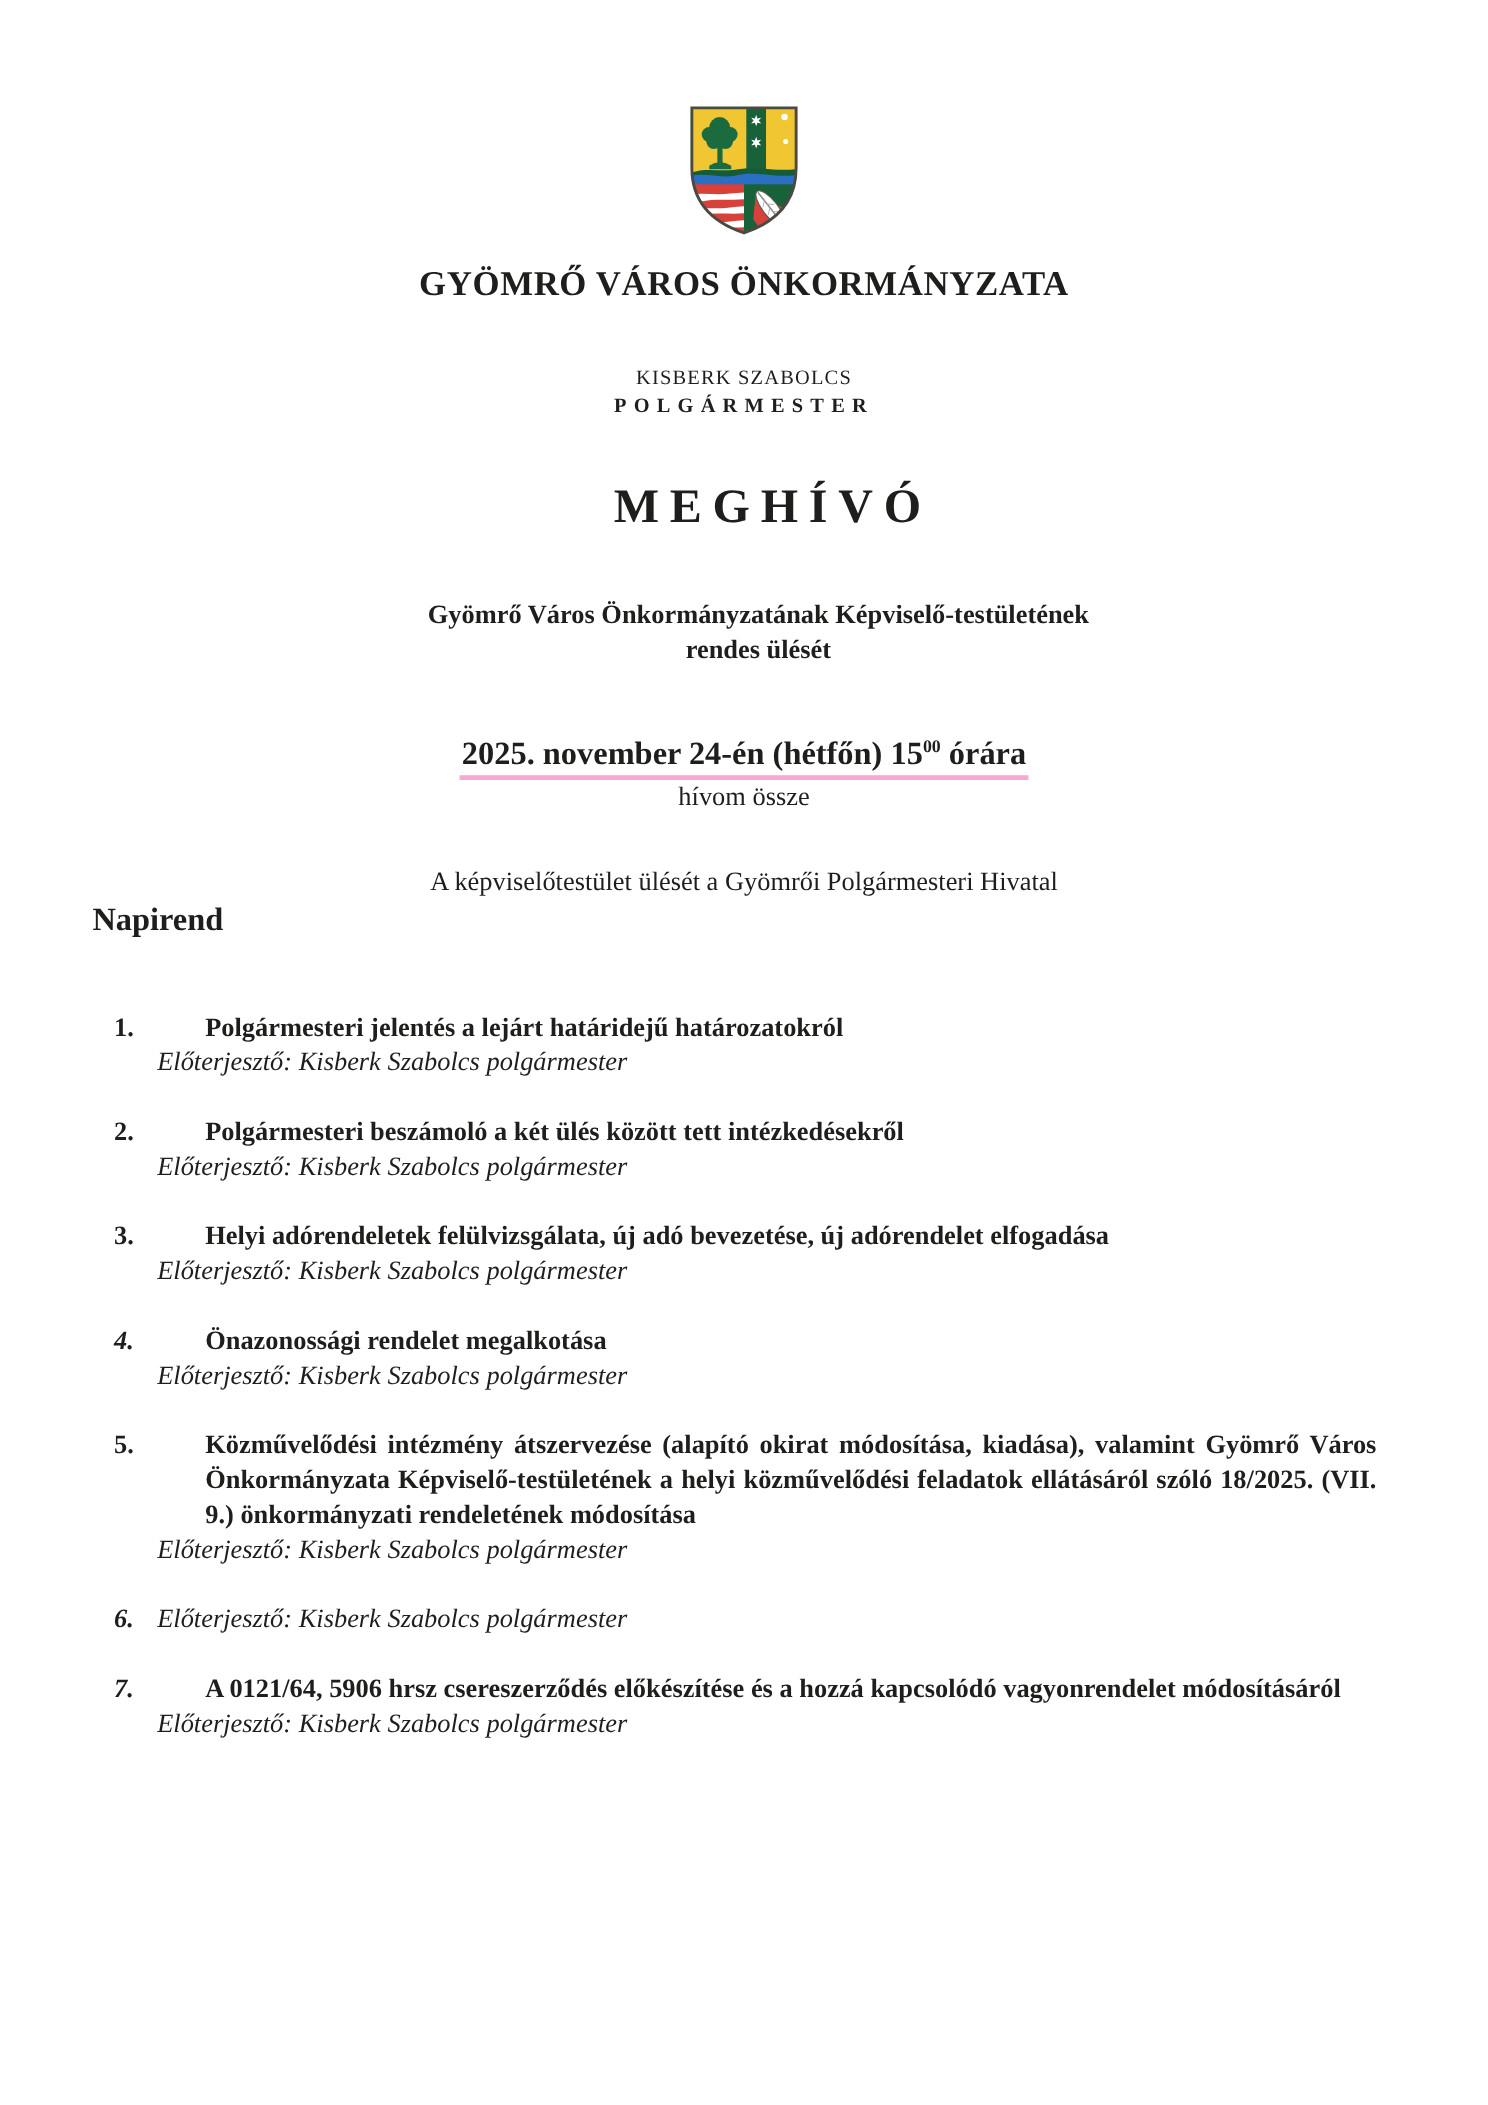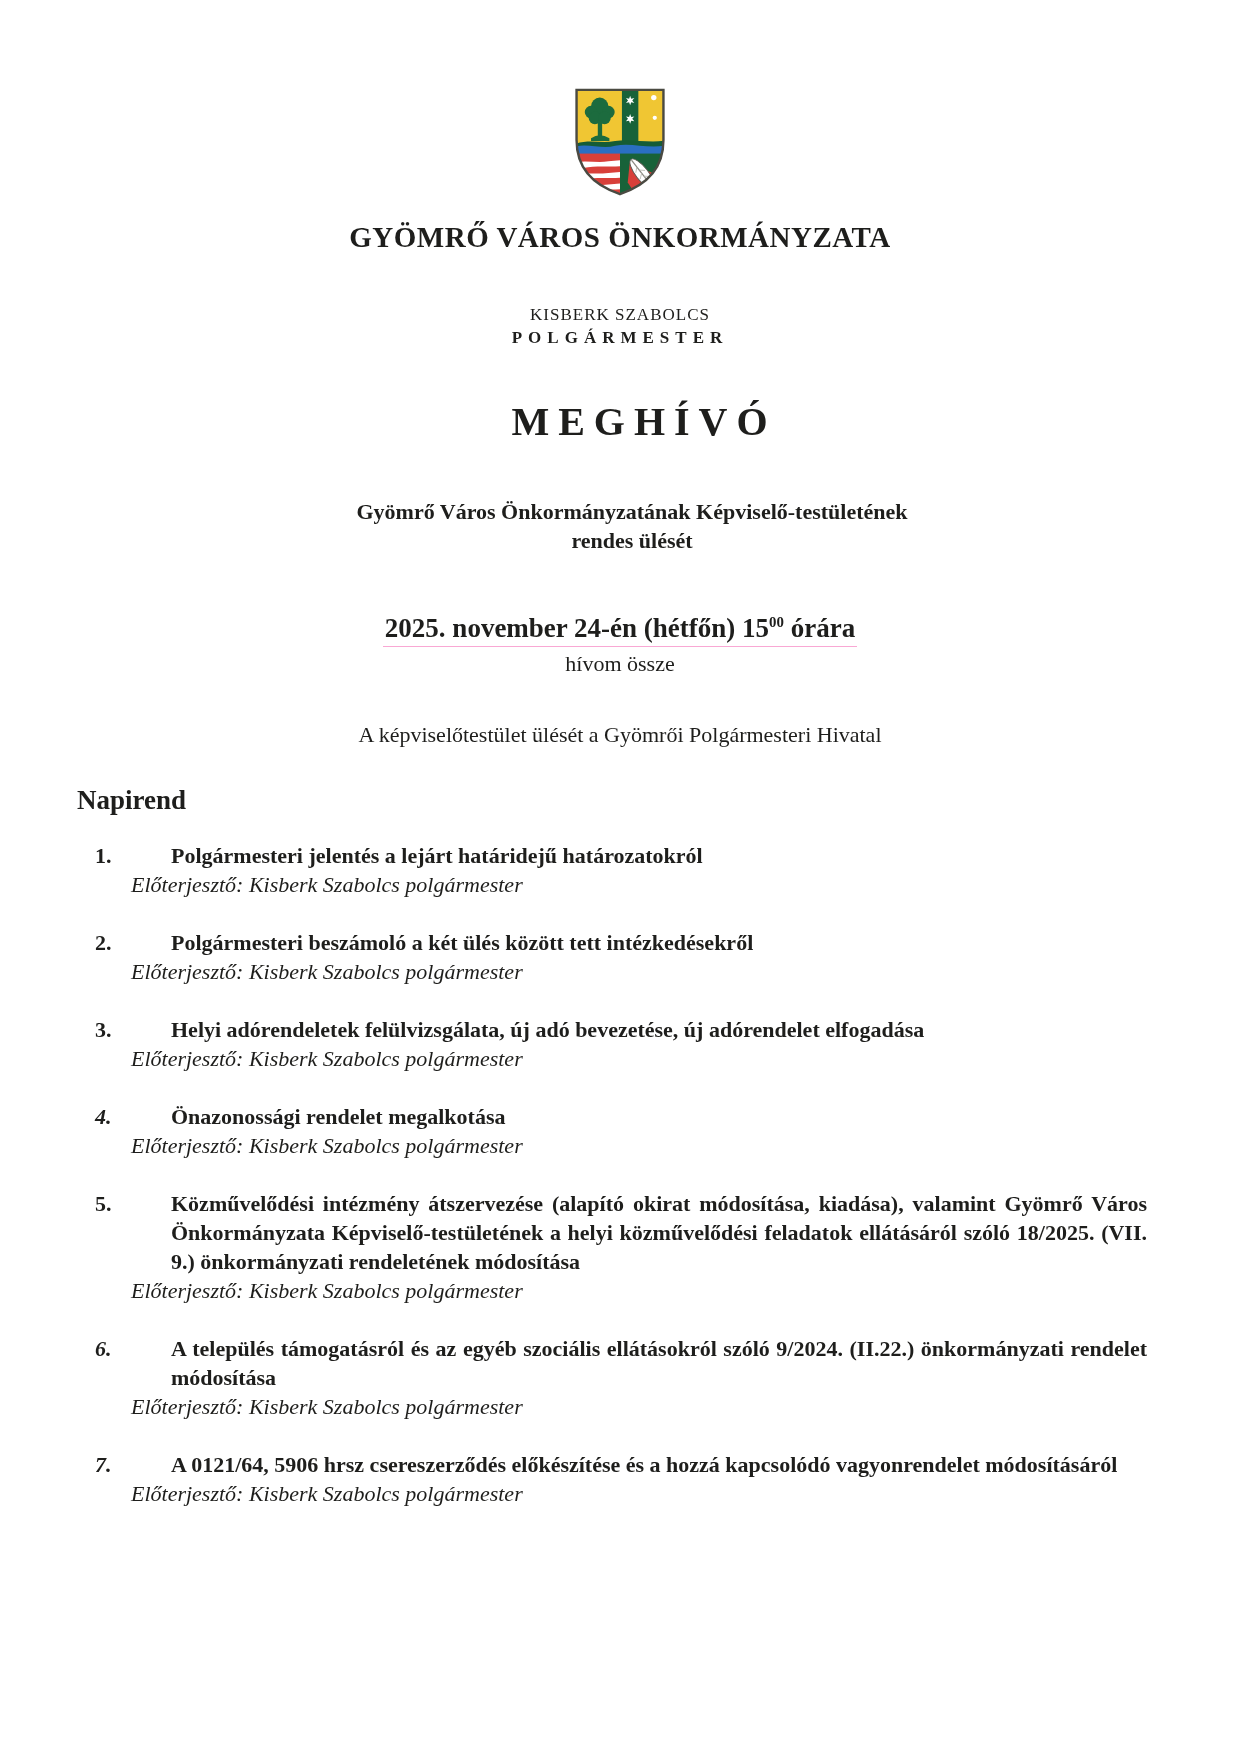--- a/index.html
+++ b/index.html
@@ -17,28 +17,28 @@
   .crest{position:absolute;top:86px;left:50%;transform:translateX(-50%);width:99px;height:112px;}
 
   .org-name{top:221px;font-size:29px;font-weight:bold;letter-spacing:0.5px;margin:0;}
   .official-name{top:281px;font-size:17px;letter-spacing:1px;}
   .official-title{top:304px;font-size:17px;font-weight:bold;letter-spacing:6px;}
 
   .inv-title{top:398px;font-size:40px;font-weight:bold;letter-spacing:9px;margin:0;padding-left:24px;}
   .subtitle{top:473px;font-size:22px;font-weight:bold;line-height:29px;padding-left:12px;}
 
   .datetime{top:589px;font-size:27px;font-weight:bold;}
-  .datetime .underlined{display:inline-block;border-bottom:1px solid #f9a8d4;padding:0 2px 2px 2px;}
+  .datetime .underlined{display:inline-block;border-bottom:4px solid #f9a8d4;padding:0 2px 2px 2px;}
   .datetime sup{font-size:0.55em;font-weight:bold;vertical-align:super;line-height:0;}
   .convene{top:627px;font-size:22px;}
 
   .location{top:697px;font-size:22px;line-height:27px;}
   .location b{font-weight:bold;}
 
-  .agenda-heading{top:785px;left:77px;position:absolute;font-size:27px;font-weight:bold;margin:0;}
+  .agenda-heading{top:751px;left:77px;position:absolute;font-size:27px;font-weight:bold;margin:0;}
 
   .agenda-list{
     position:absolute;top:841px;left:95px;width:1052px;
     list-style:none;margin:0;padding:0;
     font-size:22px;line-height:29px;
   }
   .agenda-item{position:relative;padding-left:36px;margin-bottom:29px;}
   .agenda-num{position:absolute;left:0;top:0;font-weight:bold;}
   .agenda-item.italic-num .agenda-num{font-style:italic;}
   .agenda-title{font-weight:bold;text-align:justify;margin-left:40px;}
@@ -140,21 +140,20 @@
       <div class="agenda-title">Önazonossági rendelet megalkotása</div>
       <div class="presenter">Előterjesztő: Kisberk Szabolcs polgármester</div>
     </li>
     <li class="agenda-item">
       <span class="agenda-num">5.</span>
       <div class="agenda-title">Közművelődési intézmény átszervezése (alapító okirat módosítása, kiadása), valamint Gyömrő Város Önkormányzata Képviselő-testületének a helyi közművelődési feladatok ellátásáról szóló 18/2025. (VII. 9.) önkormányzati rendeletének módosítása</div>
       <div class="presenter">Előterjesztő: Kisberk Szabolcs polgármester</div>
     </li>
     <li class="agenda-item italic-num">
       <span class="agenda-num">6.</span>
-      <div class="agenda-title">A település támogatásról és az egyéb szociális ellátásokról szóló 9/2024. (II.22.) önkormányzati rendelet módosítása</div>
       <div class="presenter">Előterjesztő: Kisberk Szabolcs polgármester</div>
     </li>
     <li class="agenda-item italic-num">
       <span class="agenda-num">7.</span>
       <div class="agenda-title">A 0121/64, 5906 hrsz csereszerződés előkészítése és a hozzá kapcsolódó vagyonrendelet módosításáról</div>
       <div class="presenter">Előterjesztő: Kisberk Szabolcs polgármester</div>
     </li>
   </ol>
 
 </div>

